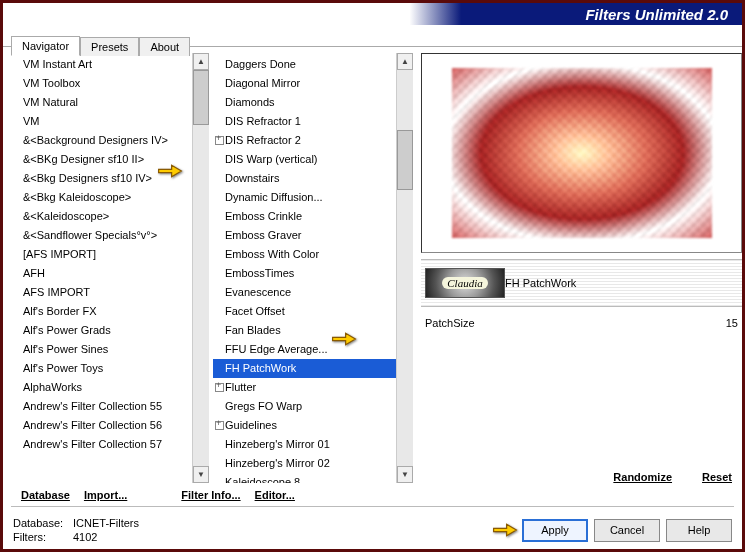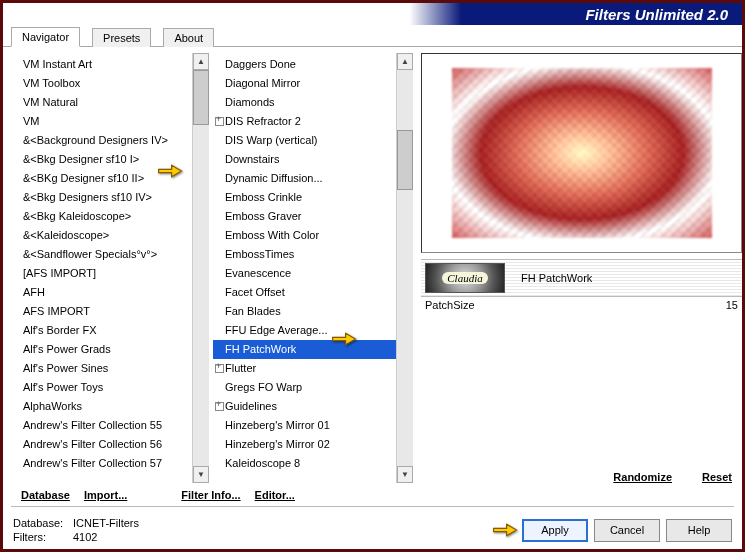--- a/index.html
+++ b/index.html
@@ -1,45 +1,45 @@
 <!DOCTYPE html>
 <html><head>
 <meta charset="utf-8">
 <style>
 * { box-sizing: border-box; margin: 0; padding: 0; }
 body { font-family: "Segoe UI", Tahoma, Arial, sans-serif; font-size: 11px; background: #fff; }
 .outer-frame { width: 745px; height: 552px; border: 3px solid #5a0a0a; position: relative; background: #fff; }
 .title-bar { height: 22px; background: linear-gradient(to right, #fff 0%, #fff 55%, #0a1a7a 62%, #0a1a7a 100%); display: flex; align-items: center; justify-content: flex-end; padding-right: 14px; }
 .title-bar span { color: #fff; font-weight: bold; font-style: italic; font-size: 15px; font-family: Arial, sans-serif; }
 .tab-row { height: 22px; display: flex; align-items: flex-end; padding-left: 8px; border-bottom: 1px solid #aaa; background: #fff; }
-.tab { padding: 3px 10px; border: 1px solid #aaa; border-bottom: none; margin-right: 12px; background: #f0f0f0; font-size: 11px; cursor: pointer; position: relative; top: 1px; }
+.tab { padding: 3px 10px; border: 1px solid #aaa; border-bottom: none; margin-right: 0; background: #f0f0f0; font-size: 11px; cursor: pointer; position: relative; top: 10px; }
 .tab.active { background: #fff; border-bottom: 1px solid #fff; font-weight: normal; z-index: 2; }
 .main { display: flex; height: 438px; padding: 6px 0 2px 8px; gap: 4px; }
 .col { position: relative; }
 .list-col { display: flex; border: none; }
 .list-box { flex: 1; overflow-y: hidden; overflow-x: hidden; padding: 2px 0; }
 .list-item { padding: 1px 6px 1px 12px; white-space: nowrap; cursor: pointer; font-size: 11px; line-height: 17px; color: #000; position: relative; }
 .list-item.selected { background: #1a5cd6; color: #fff; }
 .list-item.has-sub::before { content: ""; position: absolute; left: 2px; top: 5px; width: 7px; height: 7px; border: 1px solid #888; background: #fff; }
 .list-item.has-sub::after { content: "+"; position: absolute; left: 3px; top: 2px; font-size: 9px; color: #555; line-height: 11px; }
 .scrollbar-v { width: 17px; background: #e8e8e8; display: flex; flex-direction: column; border-left: 1px solid #ccc; }
 .sb-btn { height: 17px; background: #f0f0f0; border: 1px solid #aaa; display: flex; align-items: center; justify-content: center; font-size: 8px; color: #444; cursor: pointer; }
 .sb-track { flex: 1; background: #e8e8e8; position: relative; }
 .sb-thumb { background: #cdcdcd; border: 1px solid #999; position: absolute; left: 0; right: 0; }
 .col1 { width: 198px; }
 .col2 { width: 200px; }
 .col3 { flex: 1; display: flex; flex-direction: column; padding-left: 4px; }
 .preview-box { height: 200px; border: 1px inset #888; background: #fff; display: flex; align-items: center; justify-content: center; overflow: hidden; margin-bottom: 6px; }
 .preview-art { width: 260px; height: 170px; background: radial-gradient(ellipse at center, rgba(255,230,180,0.9) 0%, rgba(200,80,60,0.8) 35%, rgba(150,30,30,0.9) 55%, rgba(255,255,255,0.2) 75%, rgba(180,40,40,0.7) 100%); filter: blur(1px) contrast(1.2); position: relative; }
 .preview-art::before { content: ""; position: absolute; inset: 0; background: repeating-linear-gradient(45deg, rgba(255,255,255,0.15) 0 3px, transparent 3px 7px), repeating-linear-gradient(-45deg, rgba(0,0,0,0.1) 0 3px, transparent 3px 7px); mix-blend-mode: overlay; }
-.filter-header { height: 38px; display: flex; align-items: center; border-top: 1px solid #bbb; border-bottom: 1px solid #bbb; background: repeating-linear-gradient(0deg, #e8e8e8 0 1px, #fff 1px 3px); gap: 16px; padding: 2px 4px; }
+.filter-header { height: 48px; display: flex; align-items: center; border-top: 1px solid #bbb; border-bottom: 1px solid #bbb; background: repeating-linear-gradient(0deg, #e8e8e8 0 1px, #fff 1px 3px); gap: 0; padding: 2px 4px; }
 .logo-thumb { width: 80px; height: 30px; background: radial-gradient(circle at 50% 50%, #ddd 0%, #999 40%, #555 70%, #222 100%); border: 1px solid #555; position: relative; display: flex; align-items: center; justify-content: center; }
 .logo-thumb span { color: #000; font-family: cursive; font-size: 11px; background: #f5f5dc; padding: 0 5px; border-radius: 8px; font-style: italic; }
 .filter-name-box { flex: 1; font-size: 11px; }
-.params { margin-top: 0; padding: 0 4px; }
+.params { margin-top: 8px; padding: 0 4px; }
 .param-row { display: flex; justify-content: space-between; font-size: 11px; padding: 2px 0; }
 .btn-row { display: flex; gap: 14px; padding: 4px 10px 2px 18px; }
 .link-btn { font-weight: bold; text-decoration: underline; cursor: pointer; font-size: 11px; color: #000; }
 .divider { height: 1px; background: #bbb; margin: 3px 8px; }
 .bottom-bar { display: flex; align-items: center; padding: 6px 10px 4px 10px; gap: 6px; }
 .status-block { flex: 1; font-size: 11px; line-height: 14px; }
 .status-line { display: flex; gap: 4px; }
 .status-label { width: 56px; }
 .win-btn { min-width: 66px; height: 23px; background: #e8e8e8; border: 1px solid #888; font-size: 11px; cursor: pointer; padding: 0 8px; }
 .win-btn.primary { border: 2px solid #2a6fd6; background: #eef4ff; }
@@ -65,21 +65,20 @@
 
   <div class="main">
 
     <div class="col col1 list-col">
       <div class="list-box" id="cat-list">
           <div class="list-item">VM Instant Art</div>
           <div class="list-item">VM Toolbox</div>
           <div class="list-item">VM Natural</div>
           <div class="list-item">VM</div>
           <div class="list-item">&amp;&lt;Background Designers IV&gt;</div>
-          <div class="list-item">&amp;&lt;Bkg Designer sf10 I&gt;</div>
           <div class="list-item">&amp;&lt;BKg Designer sf10 II&gt;</div>
           <div class="list-item">&amp;&lt;Bkg Designers sf10 IV&gt;</div>
           <div class="list-item">&amp;&lt;Bkg Kaleidoscope&gt;</div>
           <div class="list-item">&amp;&lt;Kaleidoscope&gt;</div>
           <div class="list-item">&amp;&lt;Sandflower Specials°v°&gt;</div>
           <div class="list-item">[AFS IMPORT]</div>
           <div class="list-item">AFH</div>
           <div class="list-item">AFS IMPORT</div>
           <div class="list-item">Alf's Border FX</div>
           <div class="list-item">Alf's Power Grads</div>
@@ -102,20 +101,21 @@
             <path d="M2 10 L18 10 L18 5 L30 12 L18 19 L18 14 L2 14 Z" fill="#ffcc00" stroke="#8a5a00" stroke-width="1.5"></path>
           </svg>
       </div>
     </div>
 
     <div class="col col2 list-col">
       <div class="list-box" id="filter-list">
           <div class="list-item">Daggers Done</div>
           <div class="list-item">Diagonal Mirror</div>
           <div class="list-item">Diamonds</div>
+          <div class="list-item">DIS Refractor 1</div>
           <div class="list-item has-sub">DIS Refractor 2</div>
           <div class="list-item">DIS Warp (vertical)</div>
           <div class="list-item">Downstairs</div>
           <div class="list-item">Dynamic Diffusion...</div>
           <div class="list-item">Emboss Crinkle</div>
           <div class="list-item">Emboss Graver</div>
           <div class="list-item">Emboss With Color</div>
           <div class="list-item">EmbossTimes</div>
           <div class="list-item">Evanescence</div>
           <div class="list-item">Facet Offset</div>

